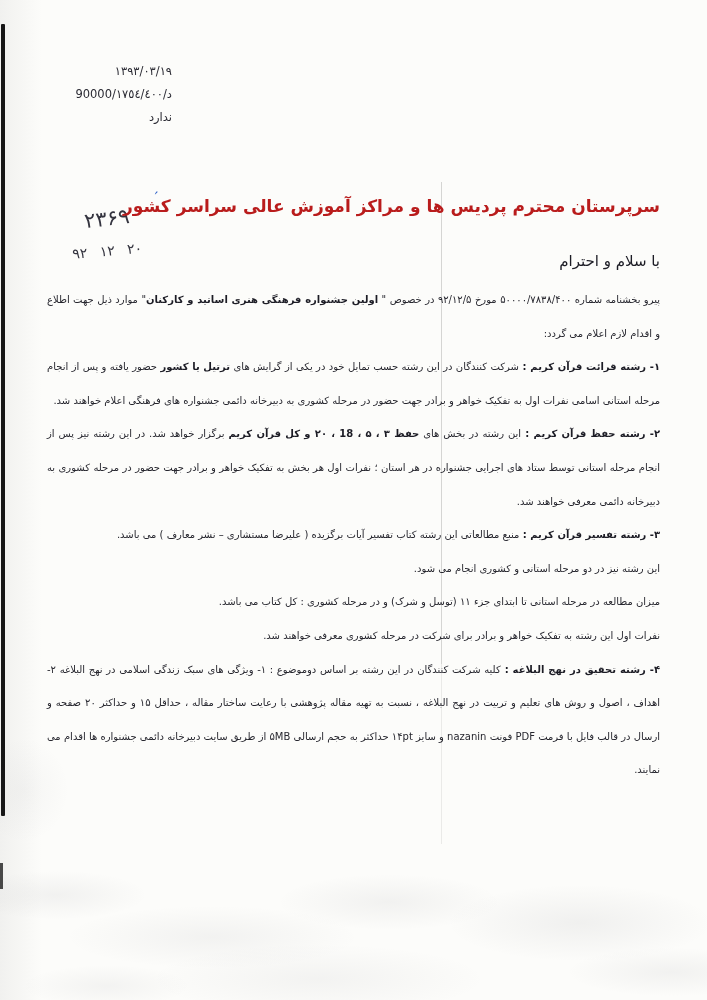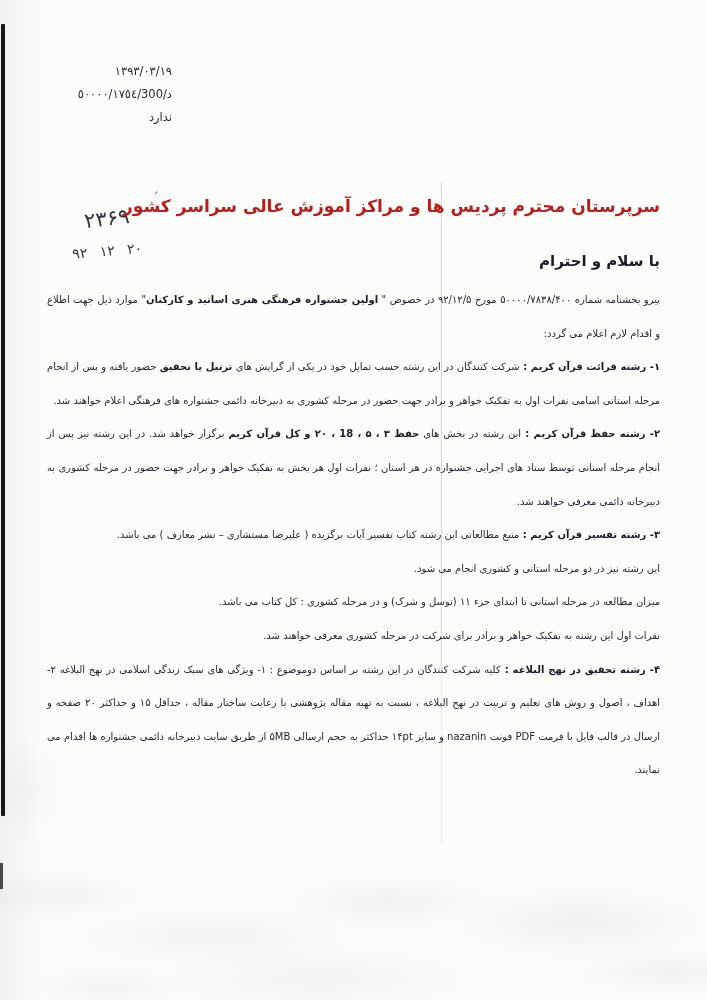--- a/index.html
+++ b/index.html
@@ -63,21 +63,21 @@
   
   .content{
     position:absolute;top:196px;right:47px;left:47px;
     direction:rtl;
   }
   h1.recipient{
     font-size:17px;font-weight:bold;margin:0 0 36px;
     color:#b91c1c;letter-spacing:0;
   }
   h2.salutation{
-    font-size:15px;font-weight:bold;margin:0 0 13px;color:#1c1c25;
+    font-size:15px;font-weight:normal;margin:0 0 13px;color:#1c1c25;
   }
   p.para{
     margin:0;
     font-size:10px;line-height:33.6px;
     text-align:justify;
     color:#26262e;
   }
   .bold{font-weight:bold;color:#1c1c25;}
 </style>
 </head>
@@ -85,37 +85,37 @@
 
 <div class="page">
 
   <div class="scan-edge"></div>
   <div class="scan-blob"></div>
   <div class="fold"></div>
   <div class="fold2"></div>
 
   <div class="meta">
     <div class="date">۱۳۹۳/۰۳/۱۹</div>
-    <div class="num">د/٥٠٠٠٠/١٧٥٤/300</div>
+    <div class="num">د/90000/١٧٥٤/٤٠٠</div>
     <div class="attach">ندارد</div>
   </div>
 
   <div class="hand">
     <span class="tick">′</span>
     <div class="hw1">۲۳۶۹</div>
     <div class="hw2">۹۲ ۱۲ ۲۰</div>
   </div>
 
   <div class="content">
     <h1 class="recipient">سرپرستان محترم پردیس ها و مراکز آموزش عالی سراسر کشور</h1>
     <h2 class="salutation">با سلام و احترام</h2>
 
     <p class="para"><span>پیرو بخشنامه شماره ۵۰۰۰۰/۷۸۳۸/۴۰۰ مورخ ۹۲/۱۲/۵ در خصوص " </span><span class="bold">اولین جشنواره فرهنگی هنری اساتید و کارکنان</span><span>" موارد ذیل جهت اطلاع و اقدام لازم اعلام می گردد:</span></p>
 
-    <p class="para"><span class="bold">۱- رشته قرائت قرآن کریم : </span><span>شرکت کنندگان در این رشته حسب تمایل خود در یکی از گرایش های </span><span class="bold">ترتیل یا تحقیق</span><span> حضور یافته و پس از انجام مرحله استانی اسامی نفرات اول به تفکیک خواهر و برادر جهت حضور در مرحله کشوری به دبیرخانه دائمی جشنواره های فرهنگی اعلام خواهند شد.</span></p>
+    <p class="para"><span class="bold">۱- رشته قرائت قرآن کریم : </span><span>شرکت کنندگان در این رشته حسب تمایل خود در یکی از گرایش های </span><span class="bold">ترتیل یا کشور</span><span> حضور یافته و پس از انجام مرحله استانی اسامی نفرات اول به تفکیک خواهر و برادر جهت حضور در مرحله کشوری به دبیرخانه دائمی جشنواره های فرهنگی اعلام خواهند شد.</span></p>
 
     <p class="para"><span class="bold">۲- رشته حفظ قرآن کریم : </span><span>این رشته در بخش های </span><span class="bold">حفظ ۳ ، ۵ ، 18 ، ۲۰ و کل قرآن کریم</span><span> برگزار خواهد شد. در این رشته نیز پس از انجام مرحله استانی توسط ستاد های اجرایی جشنواره در هر استان ؛ نفرات اول هر بخش به تفکیک خواهر و برادر جهت حضور در مرحله کشوری به دبیرخانه دائمی معرفی خواهند شد.</span></p>
 
     <p class="para"><span class="bold">۳- رشته تفسیر قرآن کریم : </span><span>منبع مطالعاتی این رشته کتاب تفسیر آیات برگزیده ( علیرضا مستشاری – نشر معارف ) می باشد.</span></p>
 
     <p class="para">این رشته نیز در دو مرحله استانی و کشوری انجام می شود.</p>
 
     <p class="para">میزان مطالعه در مرحله استانی تا ابتدای جزء ۱۱ (توسل و شرک) و در مرحله کشوری : کل کتاب می باشد.</p>
 
     <p class="para">نفرات اول این رشته به تفکیک خواهر و برادر برای شرکت در مرحله کشوری معرفی خواهند شد.</p>

